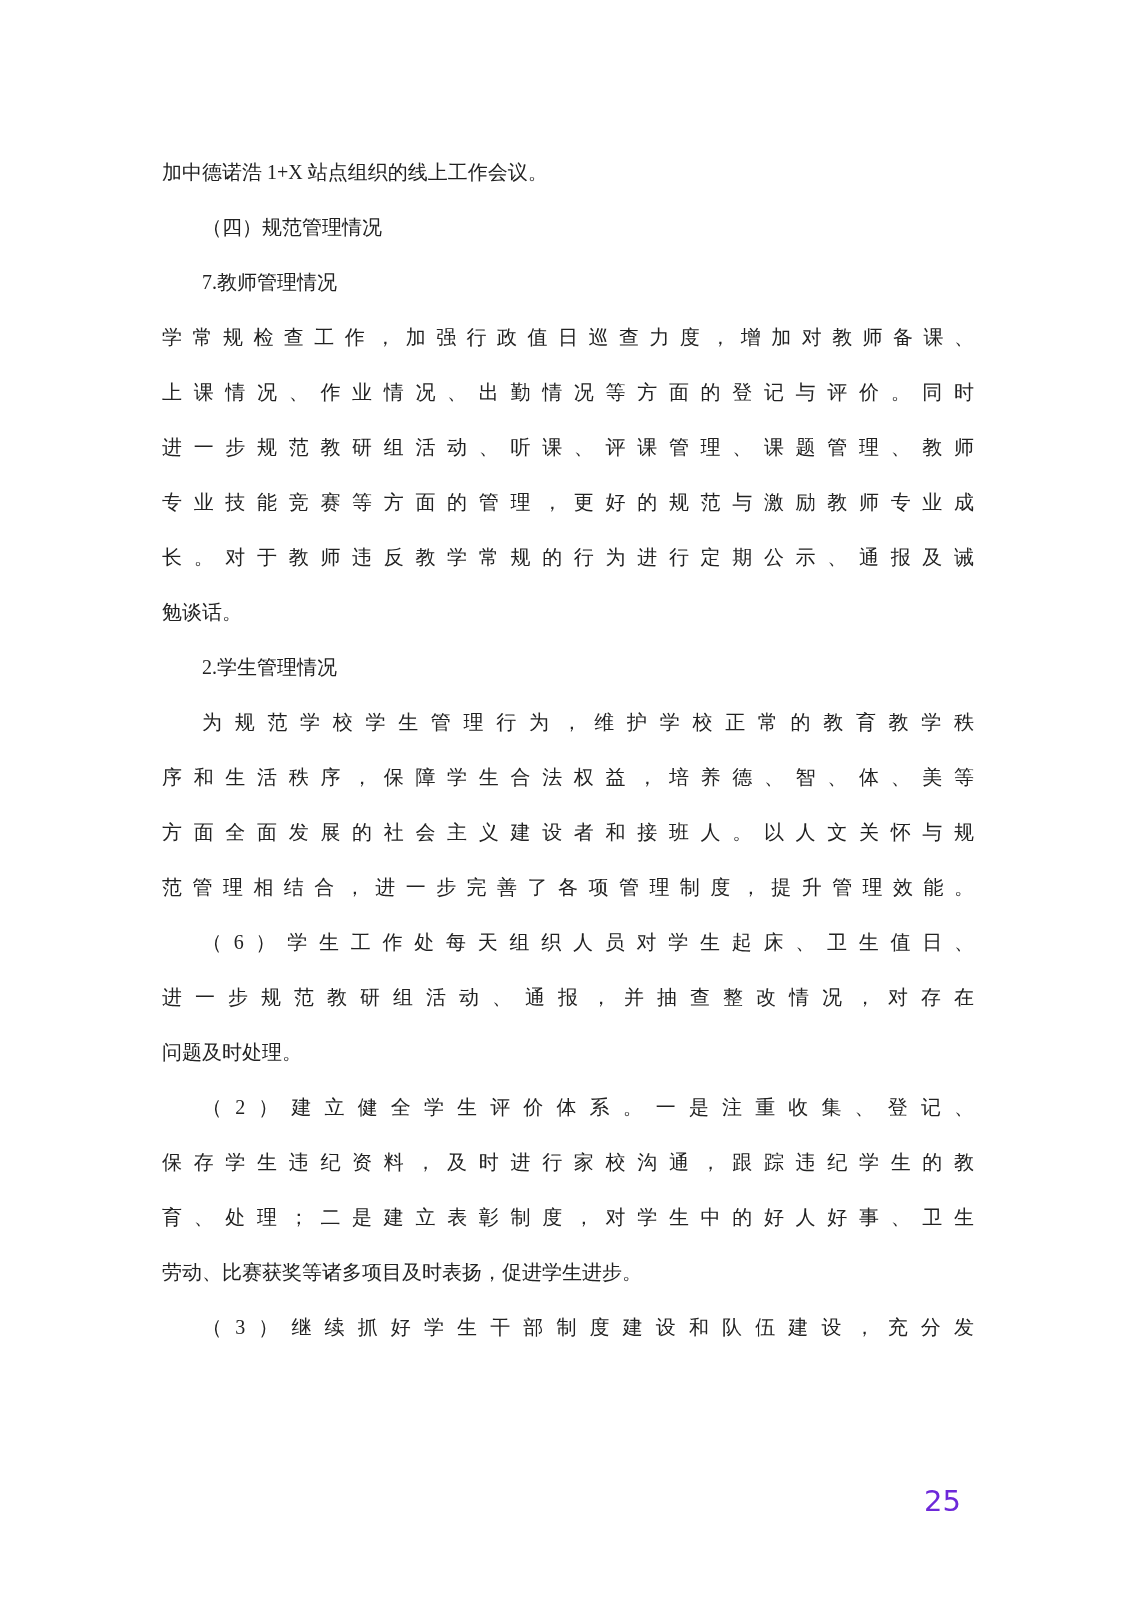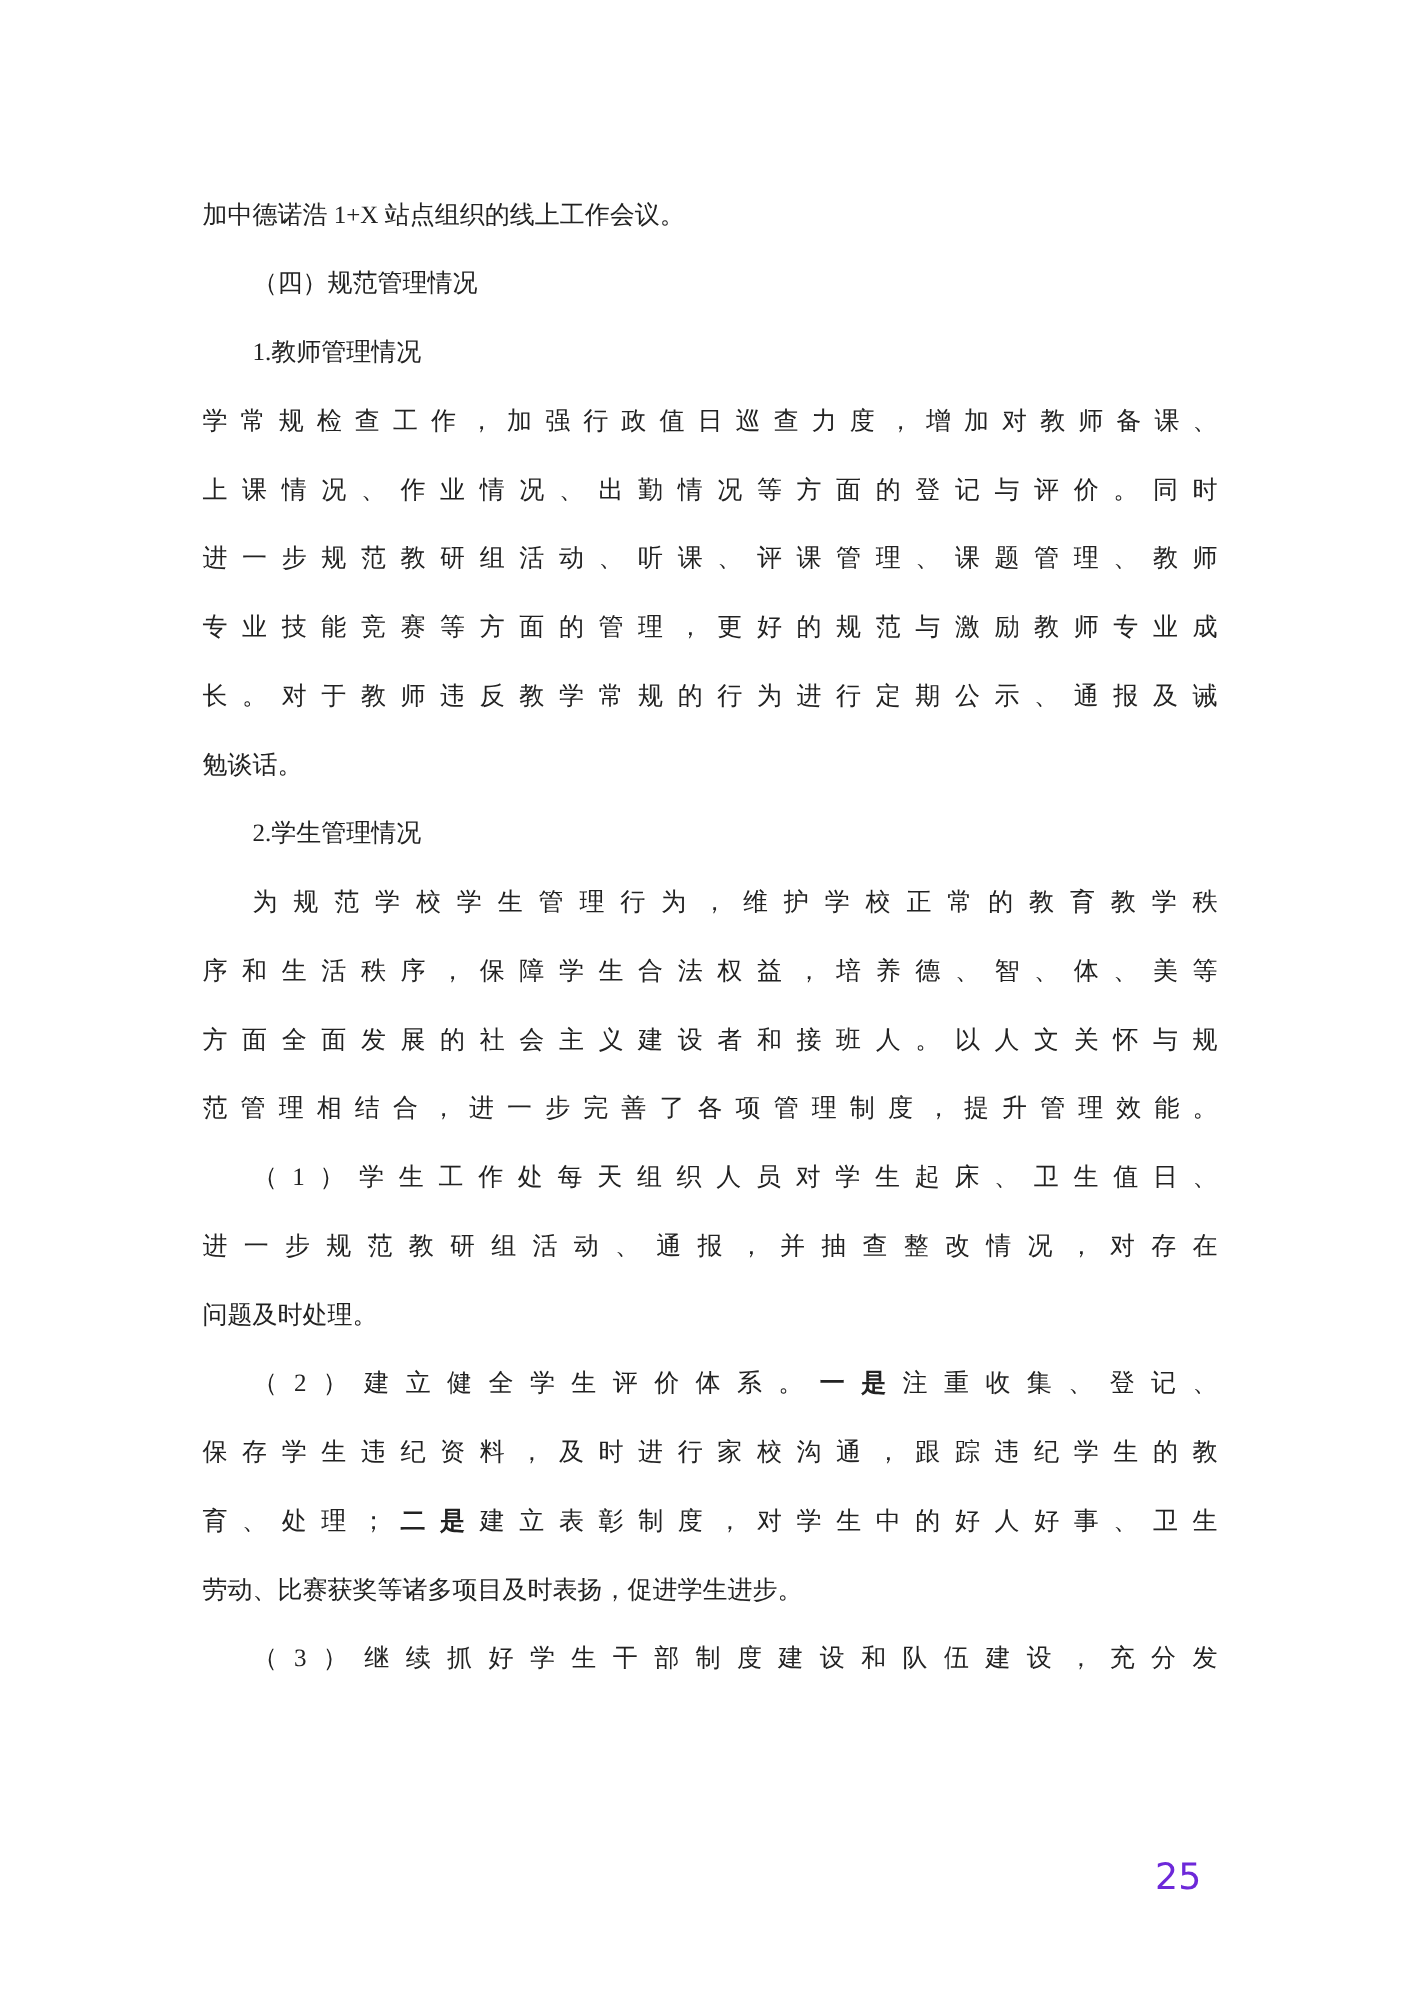--- a/index.html
+++ b/index.html
@@ -35,51 +35,51 @@
     text-align-last: justify;
     text-justify: inter-character;
   }
   .line.ind {
     text-indent: 2em;
   }
   .line.hd {
     font-weight: normal;
   }
   .line b {
-    font-weight: bold;
+    font-weight: normal;
   }
   .page-number {
     position: absolute;
     top: 1484px;
     right: 170px;
     font-family: "DejaVu Sans", "Liberation Sans", sans-serif;
     font-size: 29px;
     color: #6d28d9;
   }
 </style>
 </head>
 <body>
 
 <div class="page">
   <div class="doc-body">
       <div class="line"><span>加中德诺浩 1+X 站点组织的线上工作会议。</span></div>
       <div class="line ind hd"><span>（四）规范管理情况</span></div>
-      <div class="line ind hd"><span>1.教师管理情况</span></div>
+      <div class="line ind hd"><span>7.教师管理情况</span></div>
       <div class="line j"><span>学常规检查工作，加强行政值日巡查力度，增加对教师备课、</span></div>
       <div class="line j"><span>上课情况、作业情况、出勤情况等方面的登记与评价。同时</span></div>
       <div class="line j"><span>进一步规范教研组活动、听课、评课管理、课题管理、教师</span></div>
       <div class="line j"><span>专业技能竞赛等方面的管理，更好的规范与激励教师专业成</span></div>
       <div class="line j"><span>长。对于教师违反教学常规的行为进行定期公示、通报及诫</span></div>
       <div class="line"><span>勉谈话。</span></div>
       <div class="line ind hd"><span>2.学生管理情况</span></div>
       <div class="line j ind"><span>为规范学校学生管理行为，维护学校正常的教育教学秩</span></div>
       <div class="line j"><span>序和生活秩序，保障学生合法权益，培养德、智、体、美等</span></div>
       <div class="line j"><span>方面全面发展的社会主义建设者和接班人。以人文关怀与规</span></div>
       <div class="line j"><span>范管理相结合，进一步完善了各项管理制度，提升管理效能。</span></div>
-      <div class="line j ind"><span>（1）学生工作处每天组织人员对学生起床、卫生值日、</span></div>
+      <div class="line j ind"><span>（6）学生工作处每天组织人员对学生起床、卫生值日、</span></div>
       <div class="line j"><span>进一步规范教研组活动、通报，并抽查整改情况，对存在</span></div>
       <div class="line"><span>问题及时处理。</span></div>
       <div class="line j ind"><span>（2）建立健全学生评价体系。</span><b>一是</b><span>注重收集、登记、</span></div>
       <div class="line j"><span>保存学生违纪资料，及时进行家校沟通，跟踪违纪学生的教</span></div>
       <div class="line j"><span>育、处理；</span><b>二是</b><span>建立表彰制度，对学生中的好人好事、卫生</span></div>
       <div class="line"><span>劳动、比赛获奖等诸多项目及时表扬，促进学生进步。</span></div>
       <div class="line j ind"><span>（3）继续抓好学生干部制度建设和队伍建设，充分发</span></div>
     </div>
   <div class="page-number">25</div>
 </div>

